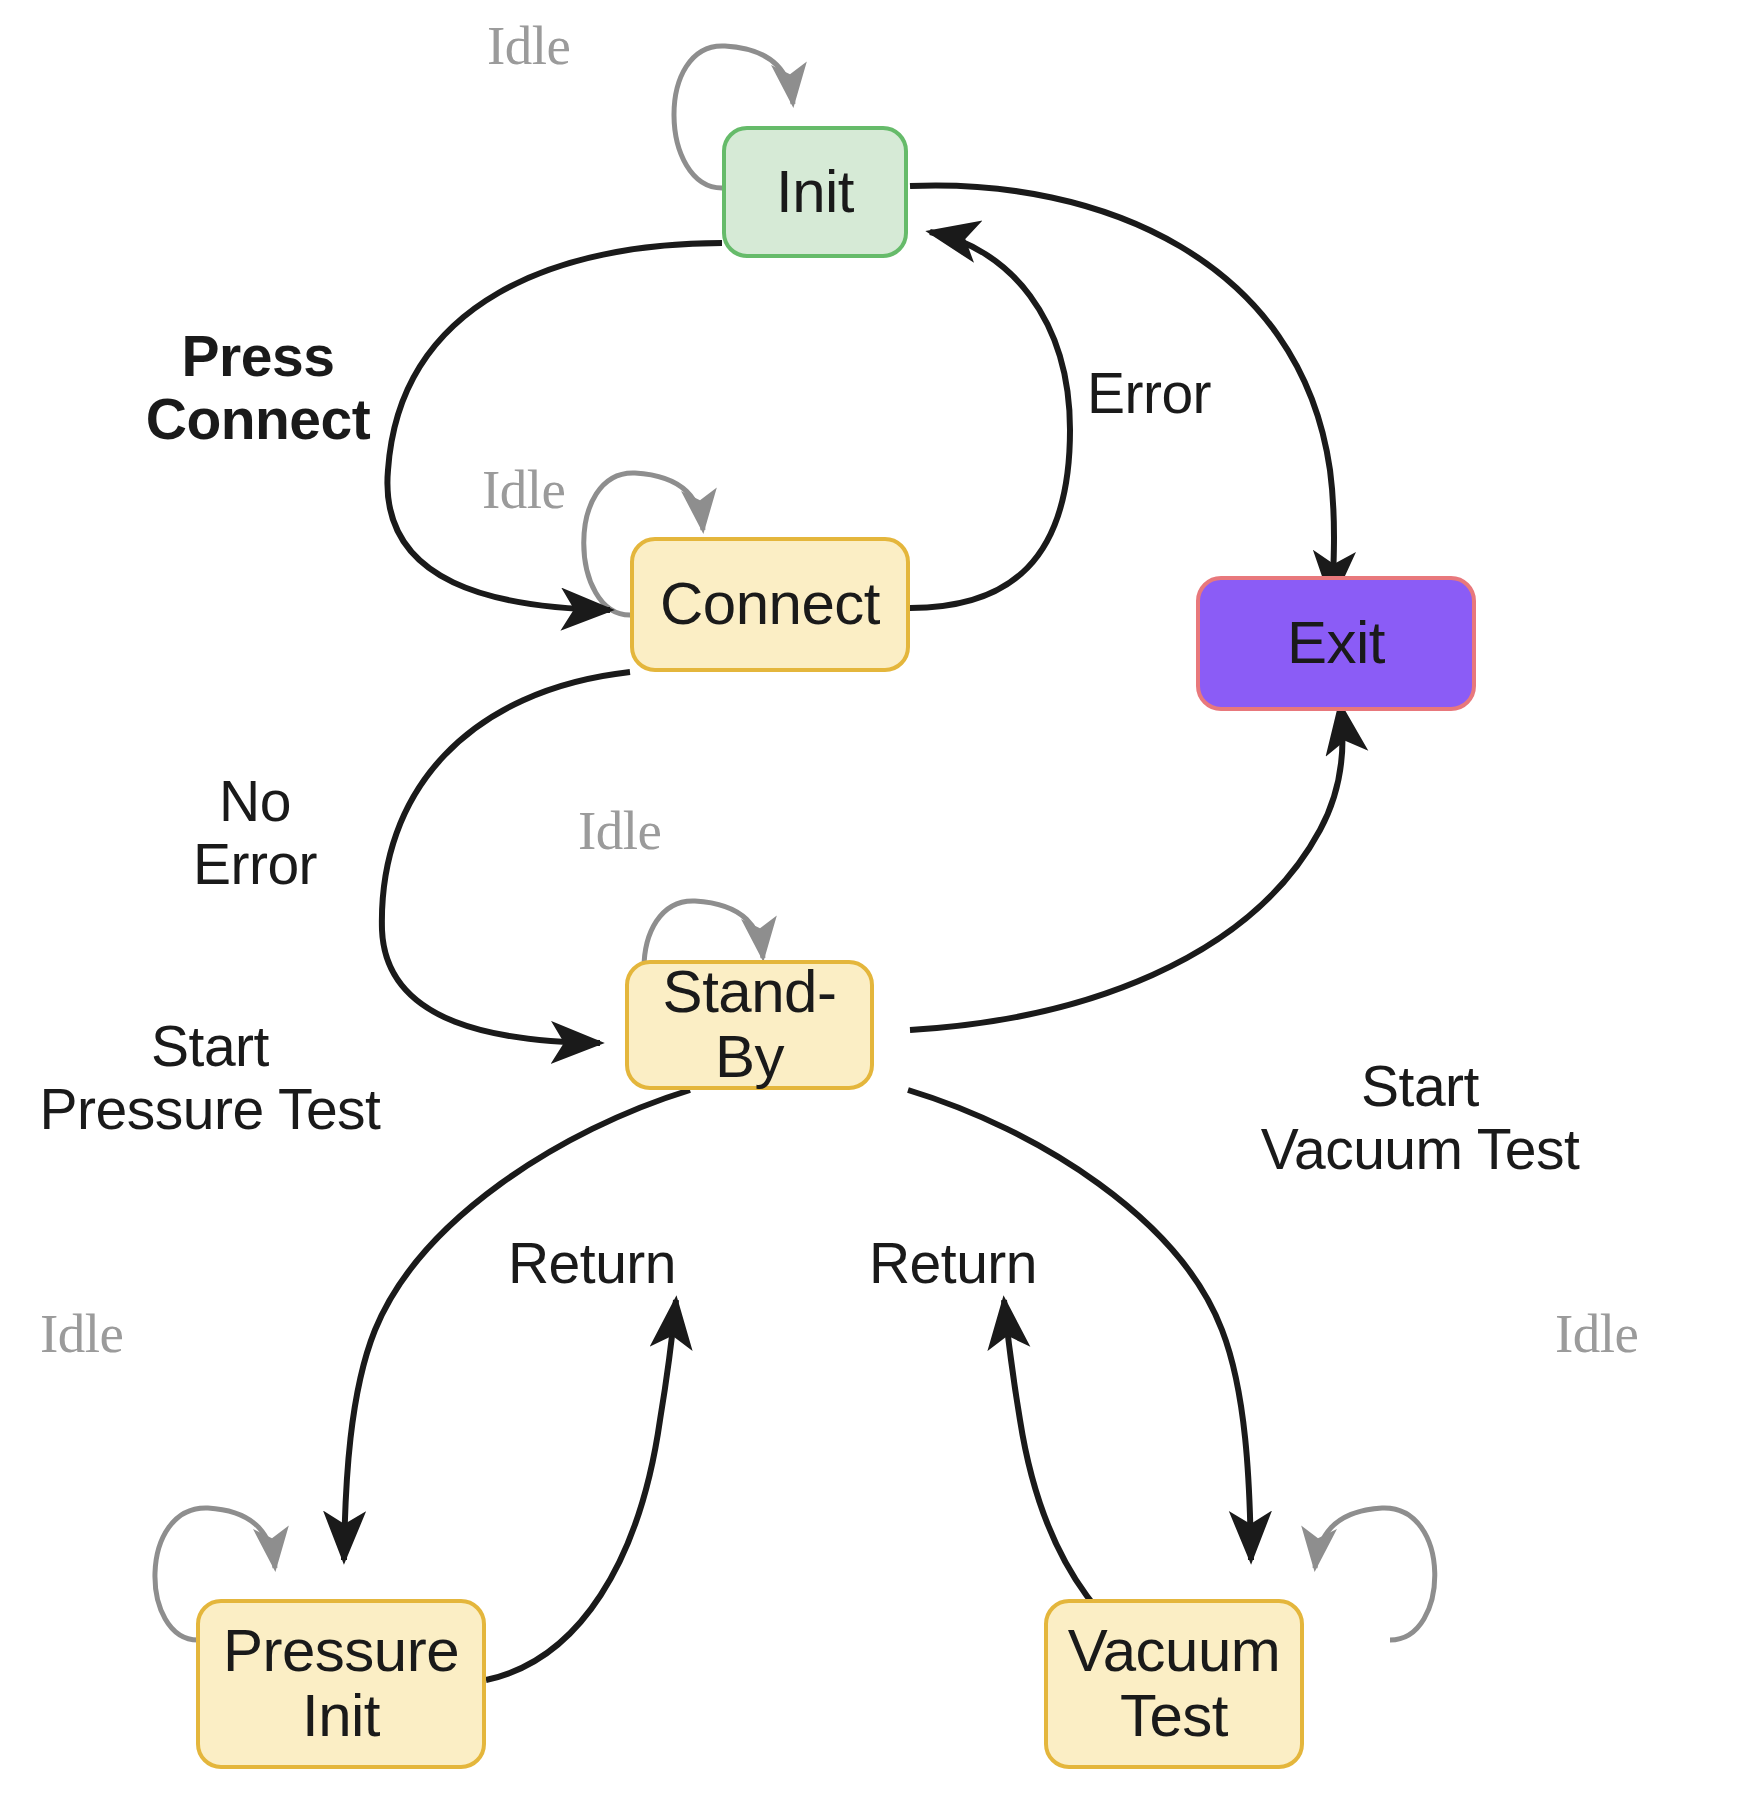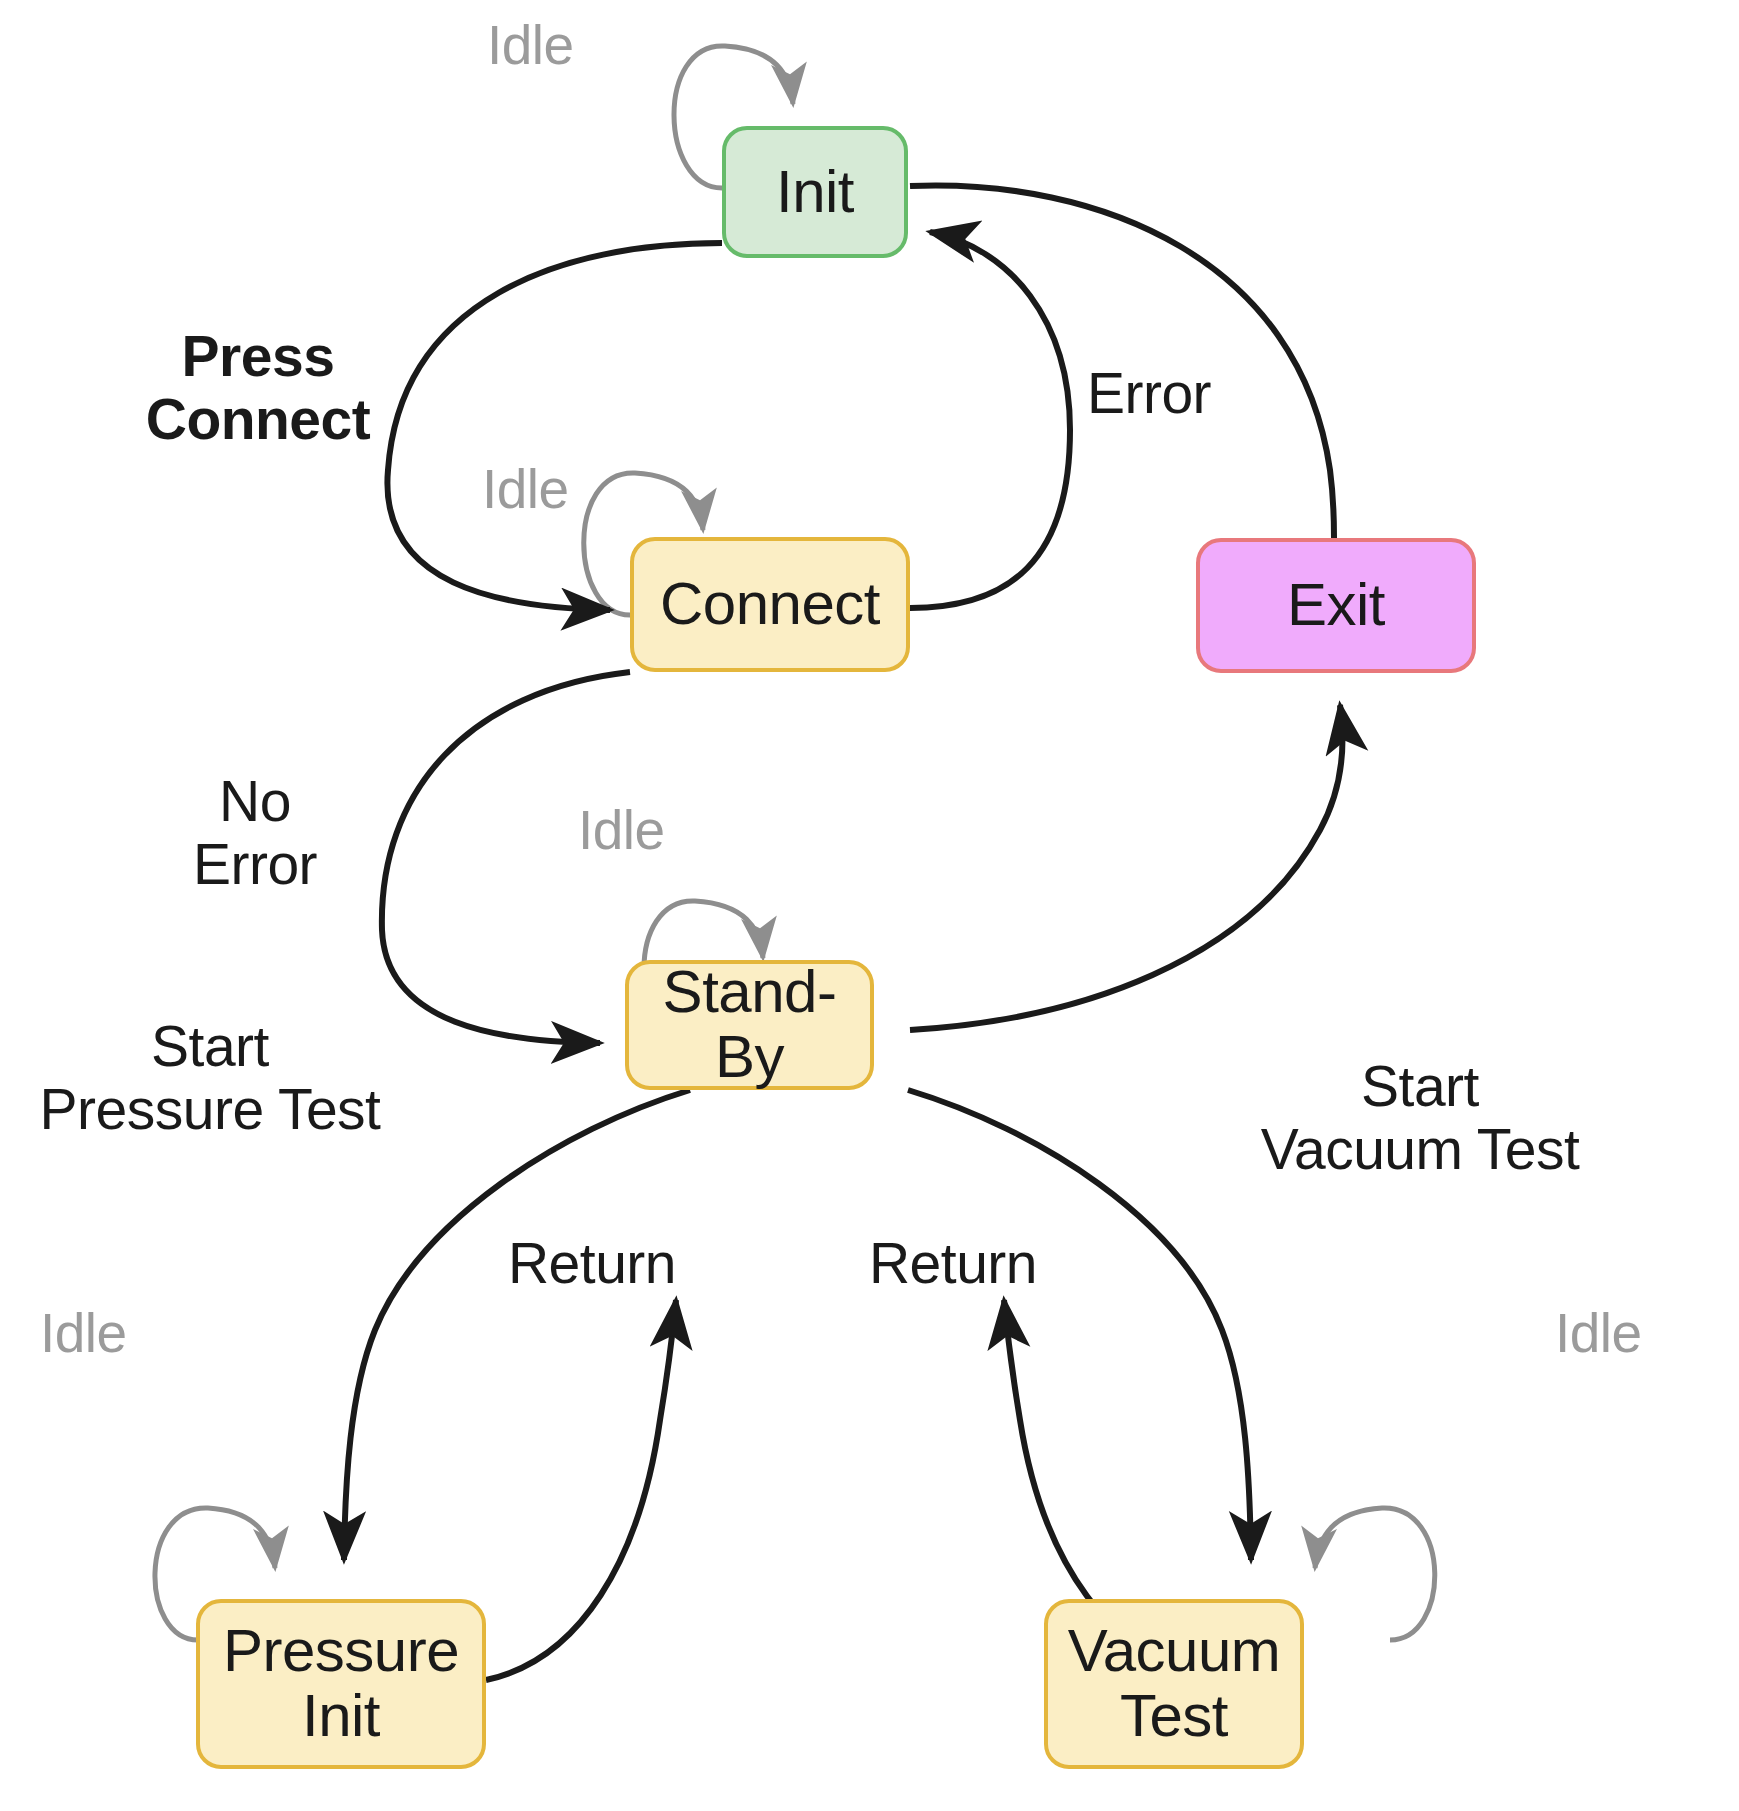--- a/index.html
+++ b/index.html
@@ -42,39 +42,41 @@
   }
   .node-init {
     background: #d6ead6;
     border-color: #66bb6a;
   }
   .node-yellow {
     background: #fbeec5;
     border-color: #e4b63c;
   }
   .node-exit {
-    background: #f0abfc;
+    background: #8b5cf6;
     border-color: #e8787c;
+    margin-top: 38px;
   }
   .edge-label {
     position: absolute;
     color: #1a1a1a;
     font-size: 57px;
     line-height: 1.1;
     letter-spacing: -0.5px;
     white-space: pre-line;
     text-align: center;
   }
   .idle-label {
     position: absolute;
     color: #9b9b9b;
     font-size: 55px;
     line-height: 1;
     letter-spacing: -0.5px;
     white-space: nowrap;
+    font-family: Liberation Serif, serif;
   }
 </style>
 </head>
 <body>
 
 <div id="diagram-root">
 
   <svg id="edge-layer" viewBox="0 0 1739 1811" xmlns="http://www.w3.org/2000/svg">
     <defs>
       <marker id="arrowBlack" markerWidth="10" markerHeight="10" refX="8.2" refY="3.6" orient="auto" markerUnits="strokeWidth">

